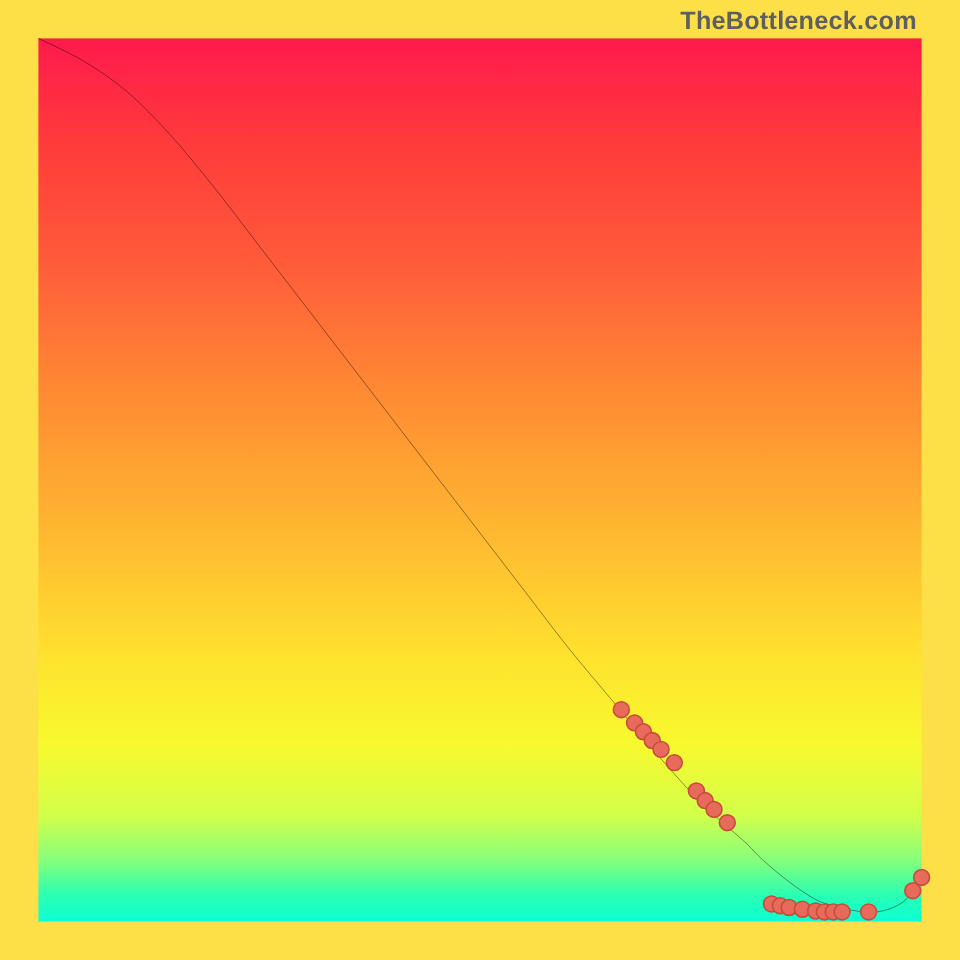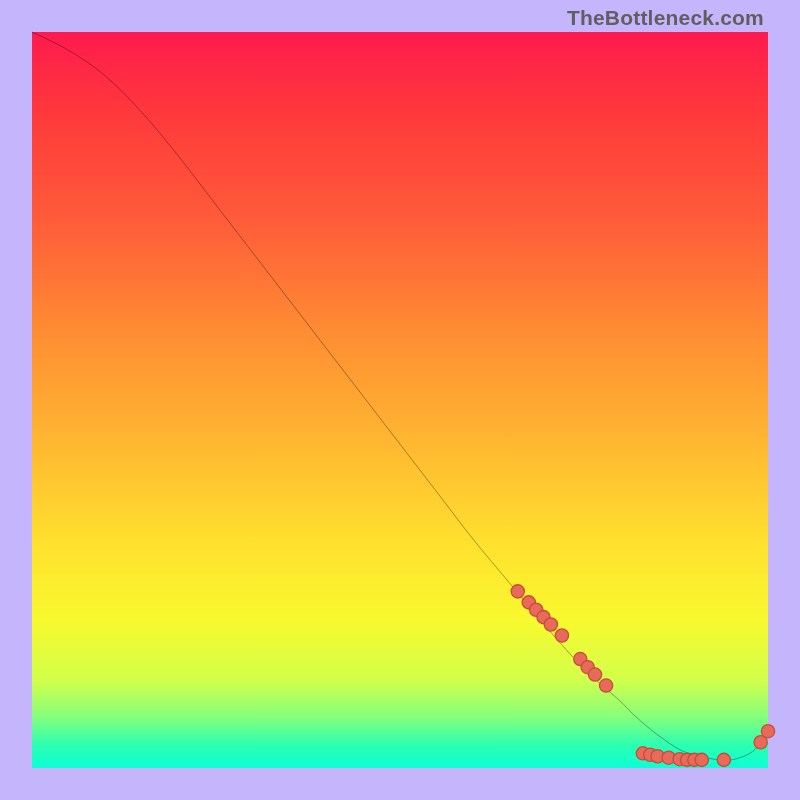--- a/index.html
+++ b/index.html
@@ -1,21 +1,21 @@
 <!DOCTYPE html>
 <html><head>
 <meta charset="utf-8">
 <style>
   * { margin: 0; padding: 0; box-sizing: border-box; }
   html, body { width: 800px; height: 800px; overflow: hidden; background: #000; }
   .frame {
     position: relative;
     width: 800px;
     height: 800px;
-    background: #c4b5fd;
+    background: #fde047;
   }
   .plot {
     position: absolute;
     left: 32px;
     top: 32px;
     width: 736px;
     height: 736px;
   }
   .gradient-bg {
     position: absolute;

